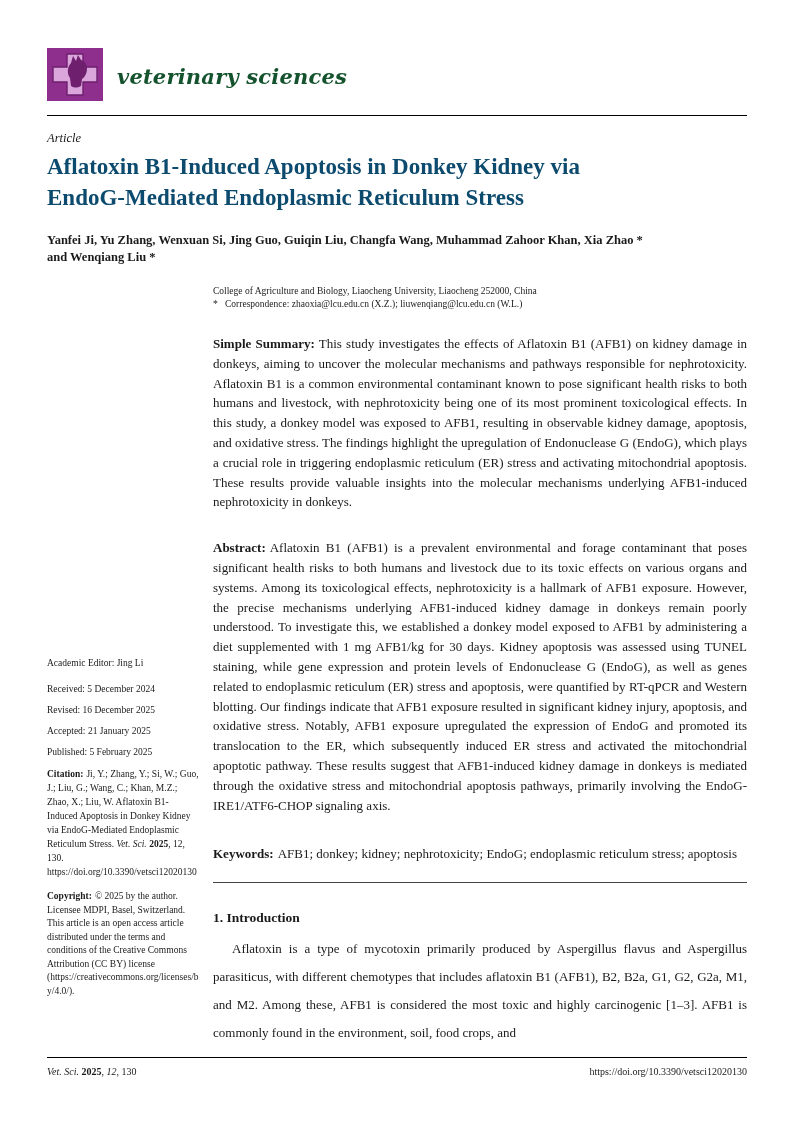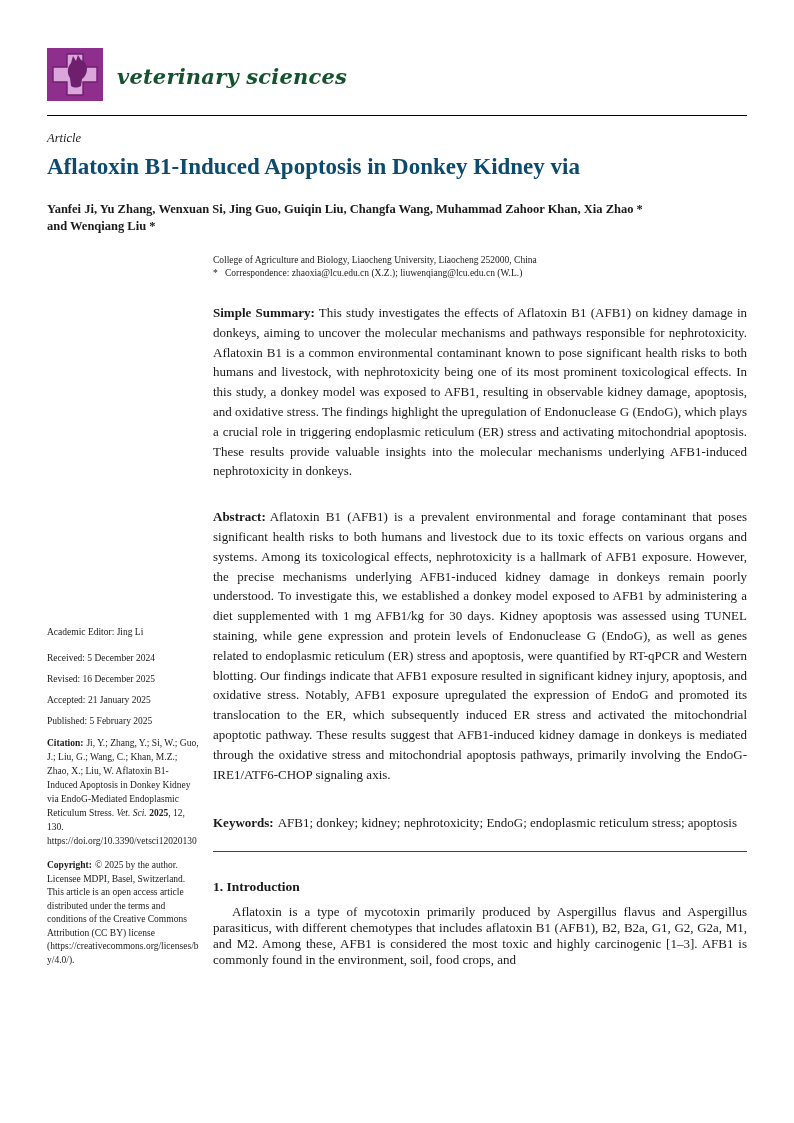--- a/index.html
+++ b/index.html
@@ -48,21 +48,21 @@
   .corr-star{width:12px;flex:none;}
   
   .para{font-size:13px;line-height:19.8px;text-align:justify;}
   .simple-summary{margin-top:24px;}
   .abstract{margin-top:26px;}
   .keywords{margin-top:29px;}
   .lbl{font-weight:bold;padding-right:4px;}
   .kw-divider{border:none;border-top:1px solid #444;margin:18px 0 0 0;}
   
   .section-heading{font-size:13.5px;font-weight:bold;margin-top:27px;}
-  .body-para{font-size:13px;line-height:16px;text-align:justify;text-indent:19px;margin-top:9px;}
+  .body-para{font-size:13px;line-height:28px;text-align:justify;text-indent:19px;margin-top:9px;}
   
   .footer{position:absolute;left:47px;right:47px;top:1057px;}
   .footer-rule{border:none;border-top:1.3px solid #000;margin:0 0 8px 0;}
   .footer-row{display:flex;justify-content:space-between;font-size:10px;}
 </style>
 </head>
 <body>
 
 <div class="page">
 
@@ -76,20 +76,21 @@
         </svg>
       </span>
       <span class="brand-name">veterinary sciences</span>
     </div>
   </div>
   <hr class="header-rule">
 
   <div class="article-label">Article</div>
   <h1 class="title" style="margin:5px 0 0 0;">
     <span>Aflatoxin B1-Induced Apoptosis in Donkey Kidney via</span>
+    <span>EndoG-Mediated Endoplasmic Reticulum Stress</span>
   </h1>
   <div class="authors">
     <span>Yanfei Ji, Yu Zhang, Wenxuan Si, Jing Guo, Guiqin Liu, Changfa Wang, Muhammad Zahoor Khan, Xia Zhao *</span>
     <span>and Wenqiang Liu *</span>
   </div>
 
   <div class="content-row">
 
     <div class="sidebar">
       <div class="block">Academic Editor: Jing Li</div>
@@ -128,14 +129,24 @@
         <span class="lbl">Keywords:</span><span>AFB1; donkey; kidney; nephrotoxicity; EndoG; endoplasmic reticulum stress; apoptosis</span>
       </p>
 
       <hr class="kw-divider">
 
       <div class="section-heading">1. Introduction</div>
       <p class="body-para" style="margin:9px 0 0 0;">Aflatoxin is a type of mycotoxin primarily produced by Aspergillus flavus and Aspergillus parasiticus, with different chemotypes that includes aflatoxin B1 (AFB1), B2, B2a, G1, G2, G2a, M1, and M2. Among these, AFB1 is considered the most toxic and highly carcinogenic [1–3]. AFB1 is commonly found in the environment, soil, food crops, and</p>
     </div>
   </div>
 
+  <div class="footer">
+    <hr class="footer-rule">
+    <div class="footer-row">
+      <span>
+        <span class="it">Vet. Sci.</span>
+        <span class="bd">2025</span><span>,&nbsp;</span><span class="it">12</span><span>, 130</span>
+      </span>
+      <span>https://doi.org/10.3390/vetsci12020130</span>
+    </div>
+  </div>
 
 </div>
 
 </body></html>

